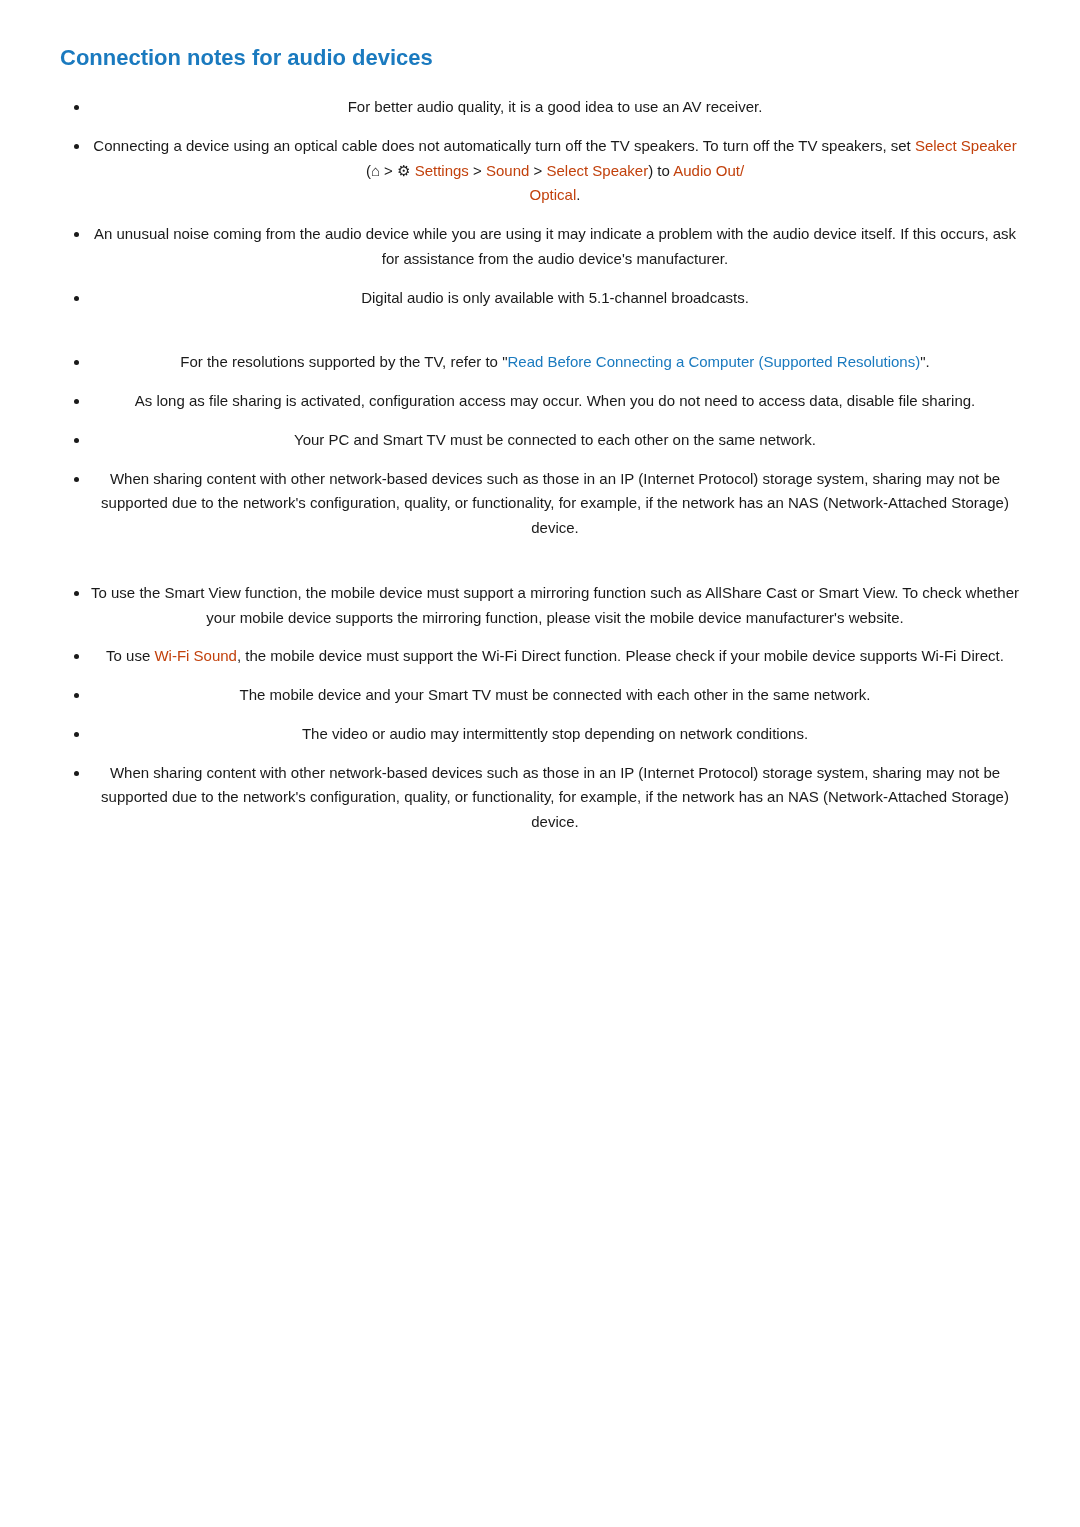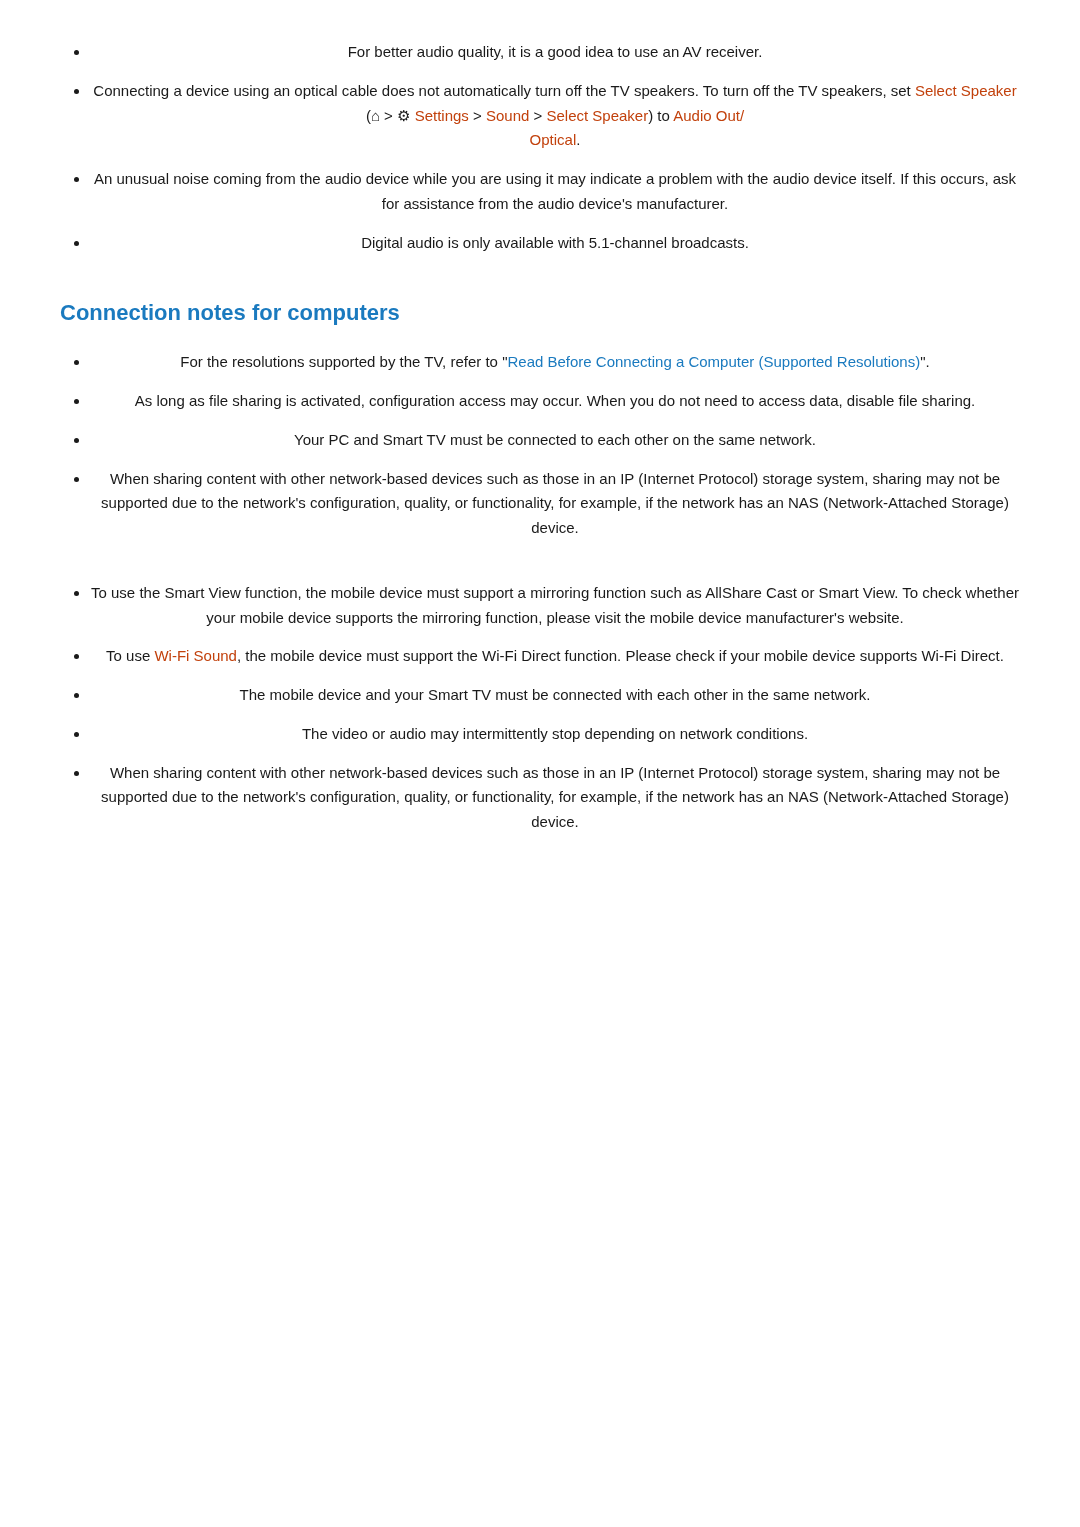--- a/index.html
+++ b/index.html
@@ -48,38 +48,38 @@
     }
 
     .link-underline {
       color: #1a7abf;
     }
   </style>
 </head>
 <body>
 
 <div class="section">
+  <div class="section-title">Connection notes for audio devices</div>
   <ul>
     <li>
       <span>For better audio quality, it is a good idea to use an AV receiver.</span>
     </li>
     <li>
       <span>Connecting a device using an optical cable does not automatically turn off the TV speakers. To turn off the TV speakers, set <a class="link-blue">Select Speaker</a> (⌂ &gt; ⚙ <a class="link-blue">Settings</a> &gt; <a class="link-blue">Sound</a> &gt; <a class="link-blue">Select Speaker</a>) to <a class="link-blue">Audio Out/<br>Optical</a>.</span>
     </li>
     <li>
       <span>An unusual noise coming from the audio device while you are using it may indicate a problem with the audio device itself. If this occurs, ask for assistance from the audio device's manufacturer.</span>
     </li>
     <li>
       <span>Digital audio is only available with 5.1-channel broadcasts.</span>
     </li>
   </ul>
 </div>
 
 <div class="section">
-  <div class="section-title">Connection notes for computers</div>
   <ul>
     <li>
       <span>For the resolutions supported by the TV, refer to "<a class="link-underline">Read Before Connecting a Computer (Supported Resolutions)</a>".</span>
     </li>
     <li>
       <span>As long as file sharing is activated, configuration access may occur. When you do not need to access data, disable file sharing.</span>
     </li>
     <li>
       <span>Your PC and Smart TV must be connected to each other on the same network.</span>
     </li>

